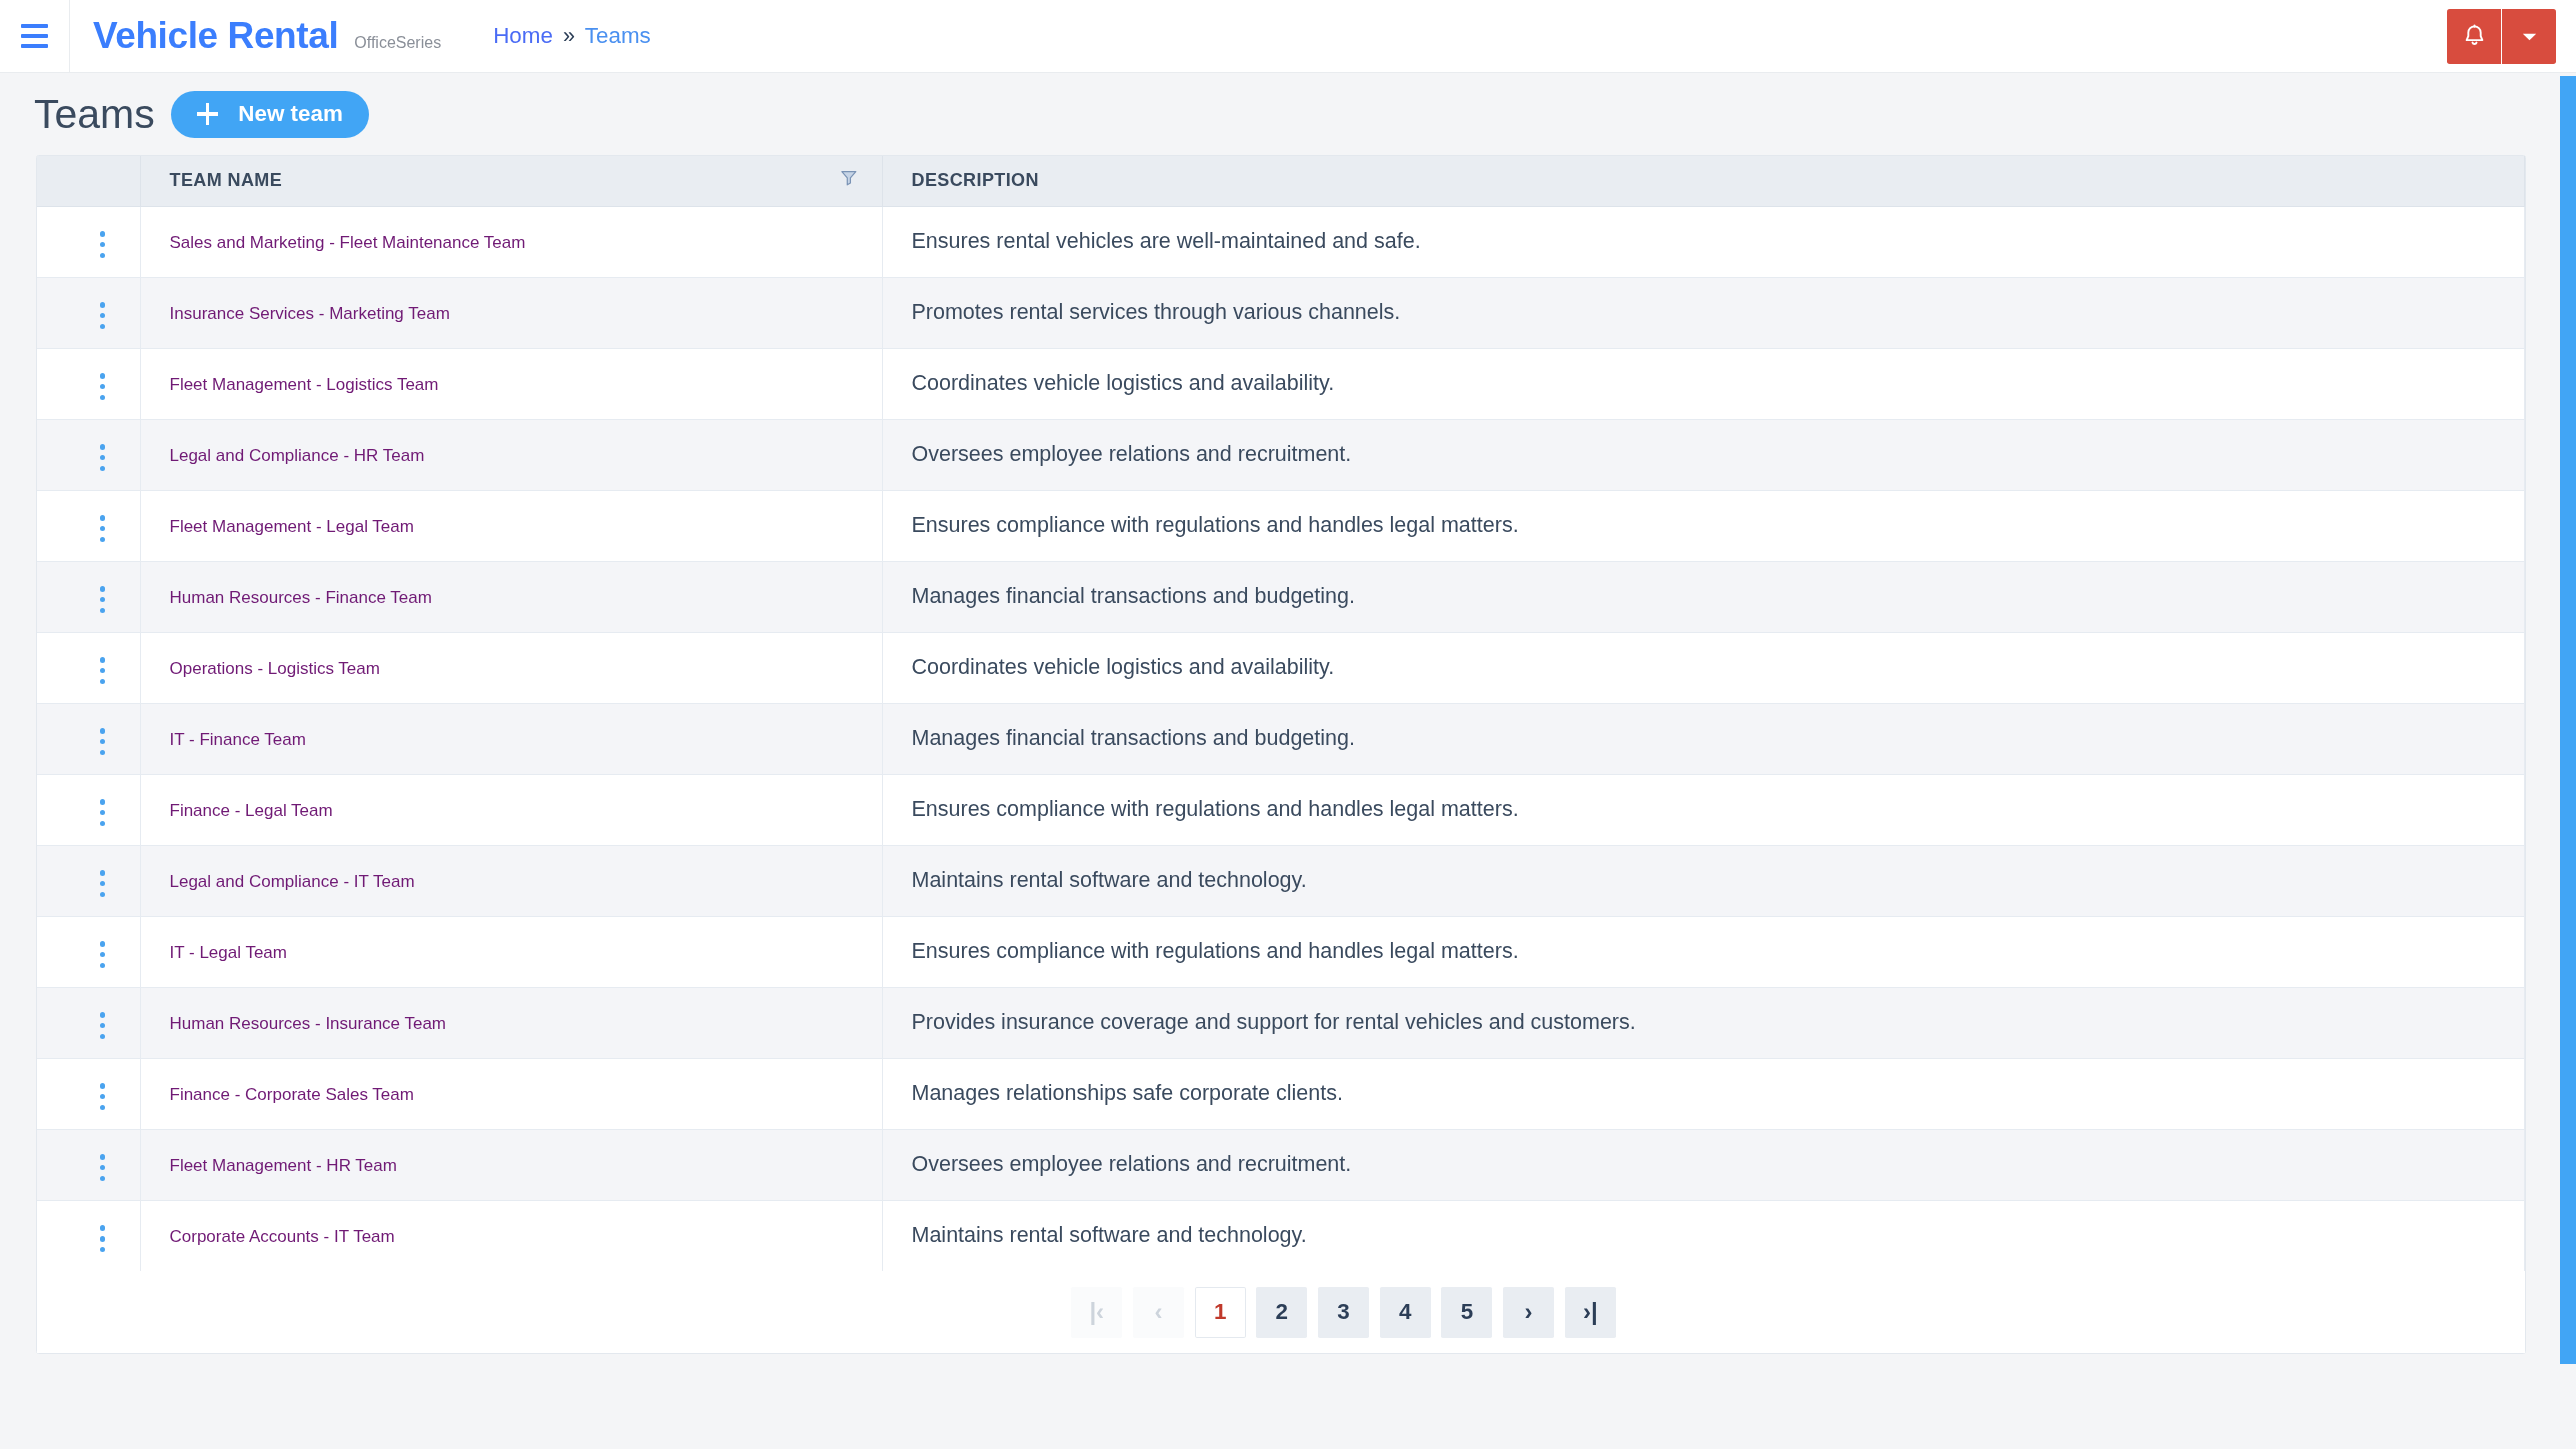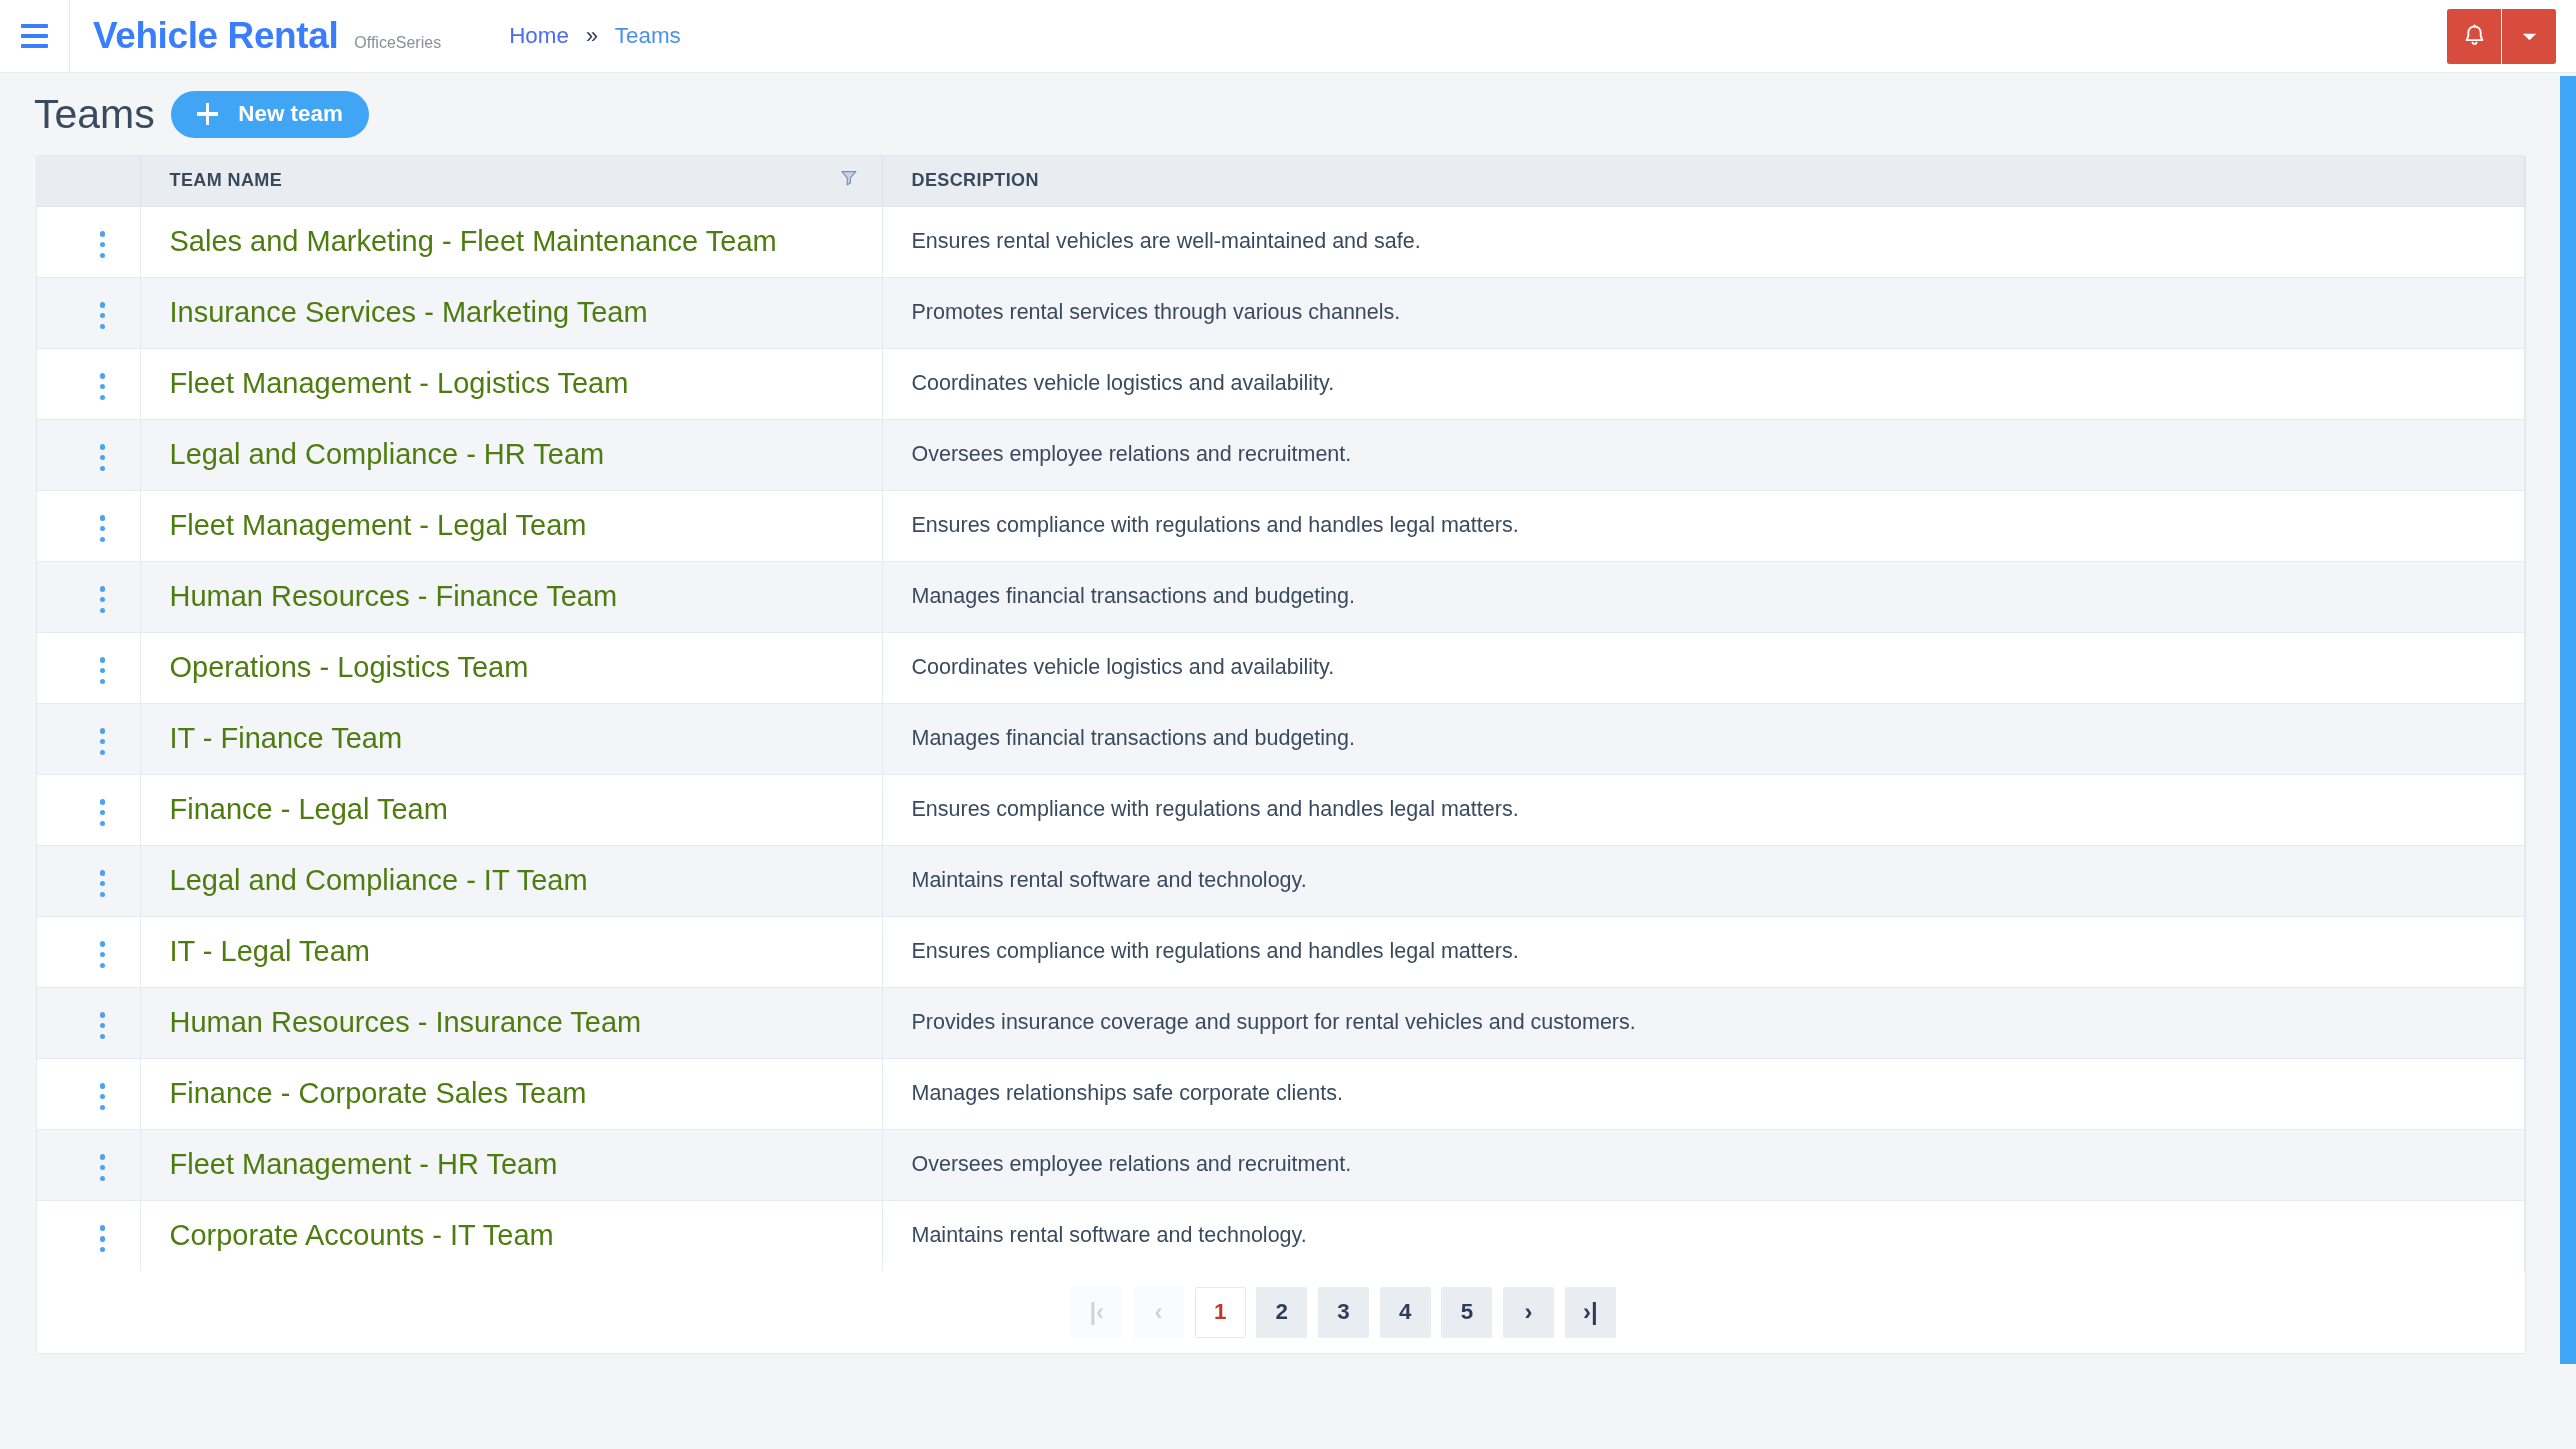--- a/index.html
+++ b/index.html
@@ -43,25 +43,25 @@
     font-size: 37px;
     font-weight: bold;
     color: #3b7efd;
     letter-spacing: -0.4px;
   }
   .brand-sub {
     font-size: 16px;
     color: #8a8f98;
   }
   .breadcrumb {
-    margin-left: 68px;
+    margin-left: 52px;
     font-size: 22.4px;
     display: flex;
     align-items: center;
-    gap: 17px;
+    gap: 10px;
   }
   .bc-home { color: #4a6bf5; cursor: pointer; }
   .bc-sep { color: #2c3e57; font-size: 21.5px; }
   .bc-current { color: #4a90f0; cursor: pointer; }
 
   .topbar-right {
     position: absolute;
     right: 19.7px; top: 9px;
     display: flex;
     height: 55px;
@@ -154,24 +154,24 @@
     border-right: 0.9px solid #e6ebf1;
     vertical-align: middle;
   }
   td.cell-menu { padding: 0; text-align: center; }
   td.cell-desc { border-right: none; color: #3a4a5e; }
   tbody tr:nth-child(odd)  td { background: #ffffff; }
   tbody tr:nth-child(even) td { background: #f4f5f8; }
   tbody tr:last-child td { border-bottom: none; }
 
   .team-link {
-    color: #4d7c0f;
+    color: #701a75;
     text-decoration: none;
     cursor: pointer;
-    font-size: 29px;
+    font-size: 17px;
   }
 
   .kebab {
     display: inline-flex;
     flex-direction: column;
     gap: 5.4px;
     align-items: center;
     cursor: pointer;
     padding: 7.2px 10.7px;
   }

